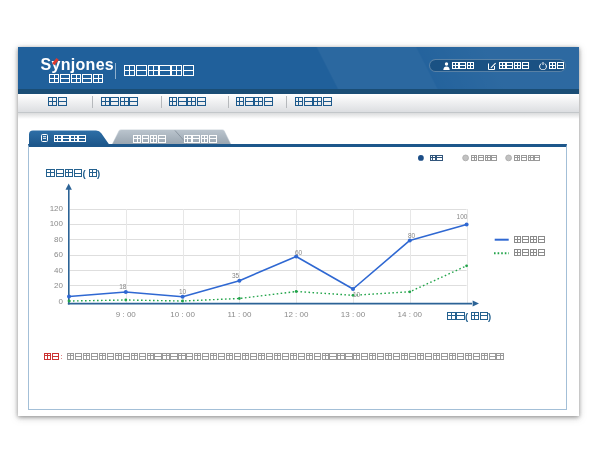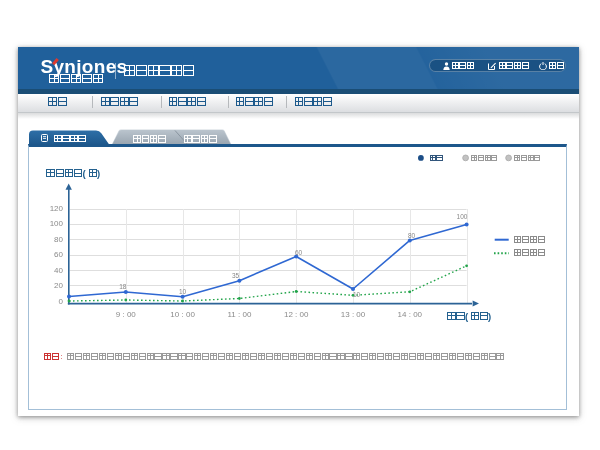--- a/index.html
+++ b/index.html
@@ -19,21 +19,21 @@
  background:linear-gradient(rgba(90,95,100,.22),rgba(90,95,100,0))}
 .nd{position:absolute;top:49px;width:1px;height:12px;background:#b6b9bc}
 #pill{position:absolute;left:411px;top:12px;width:137px;height:13px;border-radius:7px;
  border:1px solid rgba(255,255,255,.28);background:#1a5183;display:flex;align-items:center}
 #panel{position:absolute;left:10px;top:97px;width:539px;height:266px;background:#fff;
  border:1px solid #a3bfd7;border-top:3px solid #1d578b}
 svg text{font-family:"Liberation Sans",sans-serif}
 </style></head><body>
 <div id="page">
 <div id="hdr"></div>
-<div class="abs" style="left:22.5px;top:9px;color:#fff;font-size:19px;font-weight:600;letter-spacing:.3px">Synjones</div>
+<div class="abs" style="left:22.5px;top:9px;color:#fff;font-size:16px;font-weight:600;letter-spacing:.3px">Synjones</div>
 <div class="abs" style="left:35.8px;top:11px;width:2.6px;height:7px;background:#dd3a2e;transform:rotate(40deg);z-index:3"></div>
 <div class="fx" style="left:31.3px;top:26.5px;--w:9.9px;--h:9.9px;--c:#fff;gap:1.1px;">
       <b class="p3"></b>
       <b class="p2"></b>
       <b class="p3"></b>
       <b class="p2"></b>
       <b class="p3"></b>
     </div>
 <div class="abs" style="left:97px;top:16px;width:1px;height:16px;background:rgba(255,255,255,.5)"></div>
 <div class="fx" style="left:106.3px;top:18.2px;--w:11.2px;--h:11.2px;--c:#fff;gap:0.5px;">

